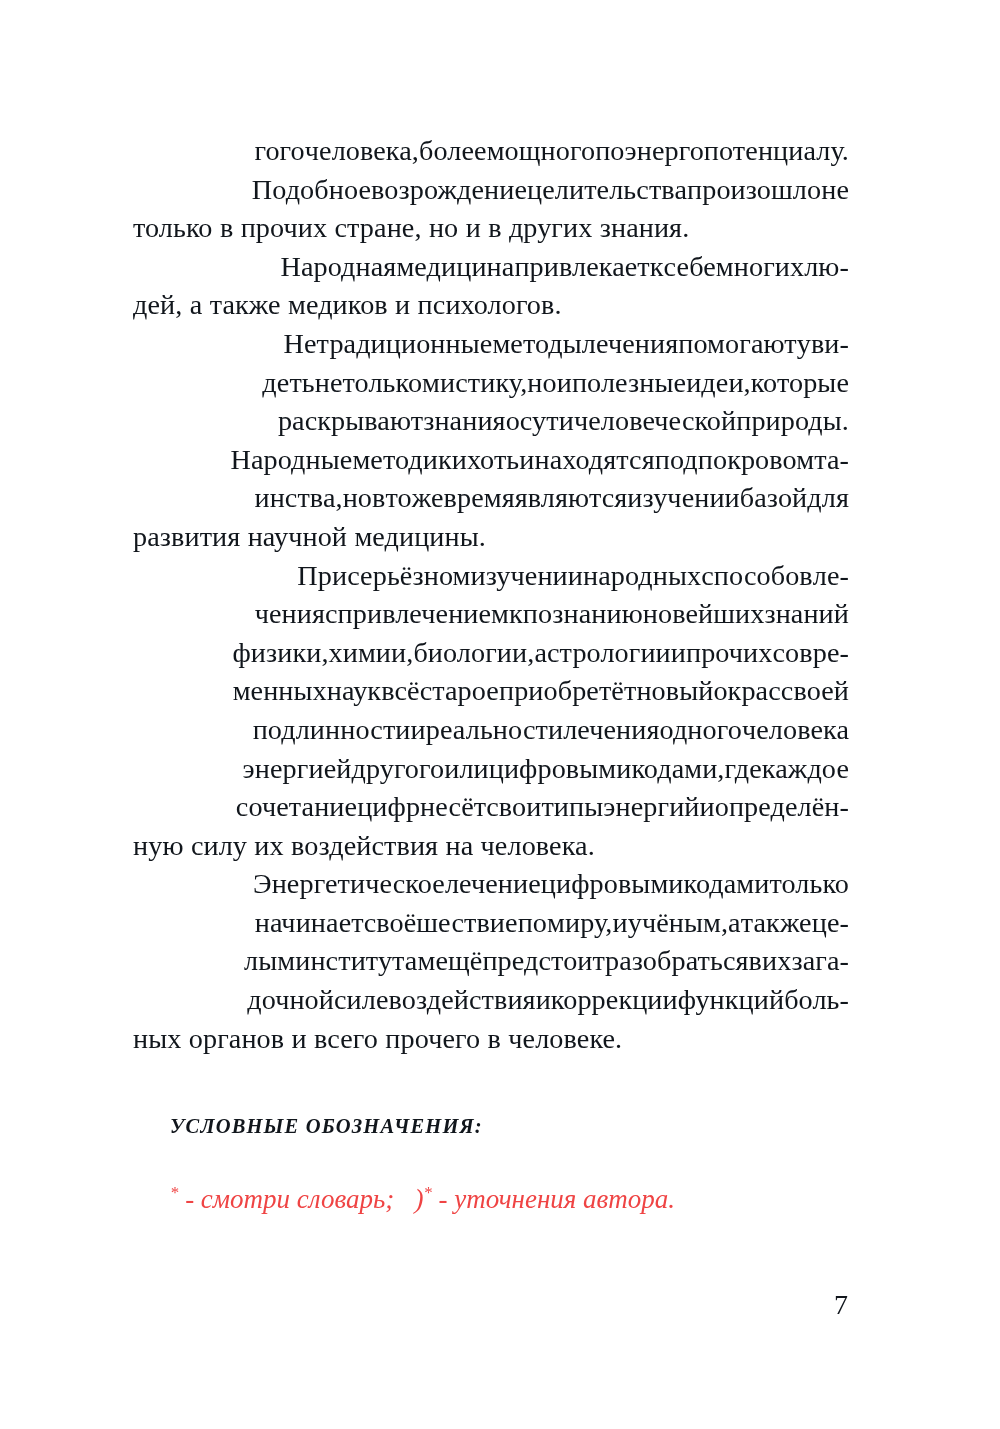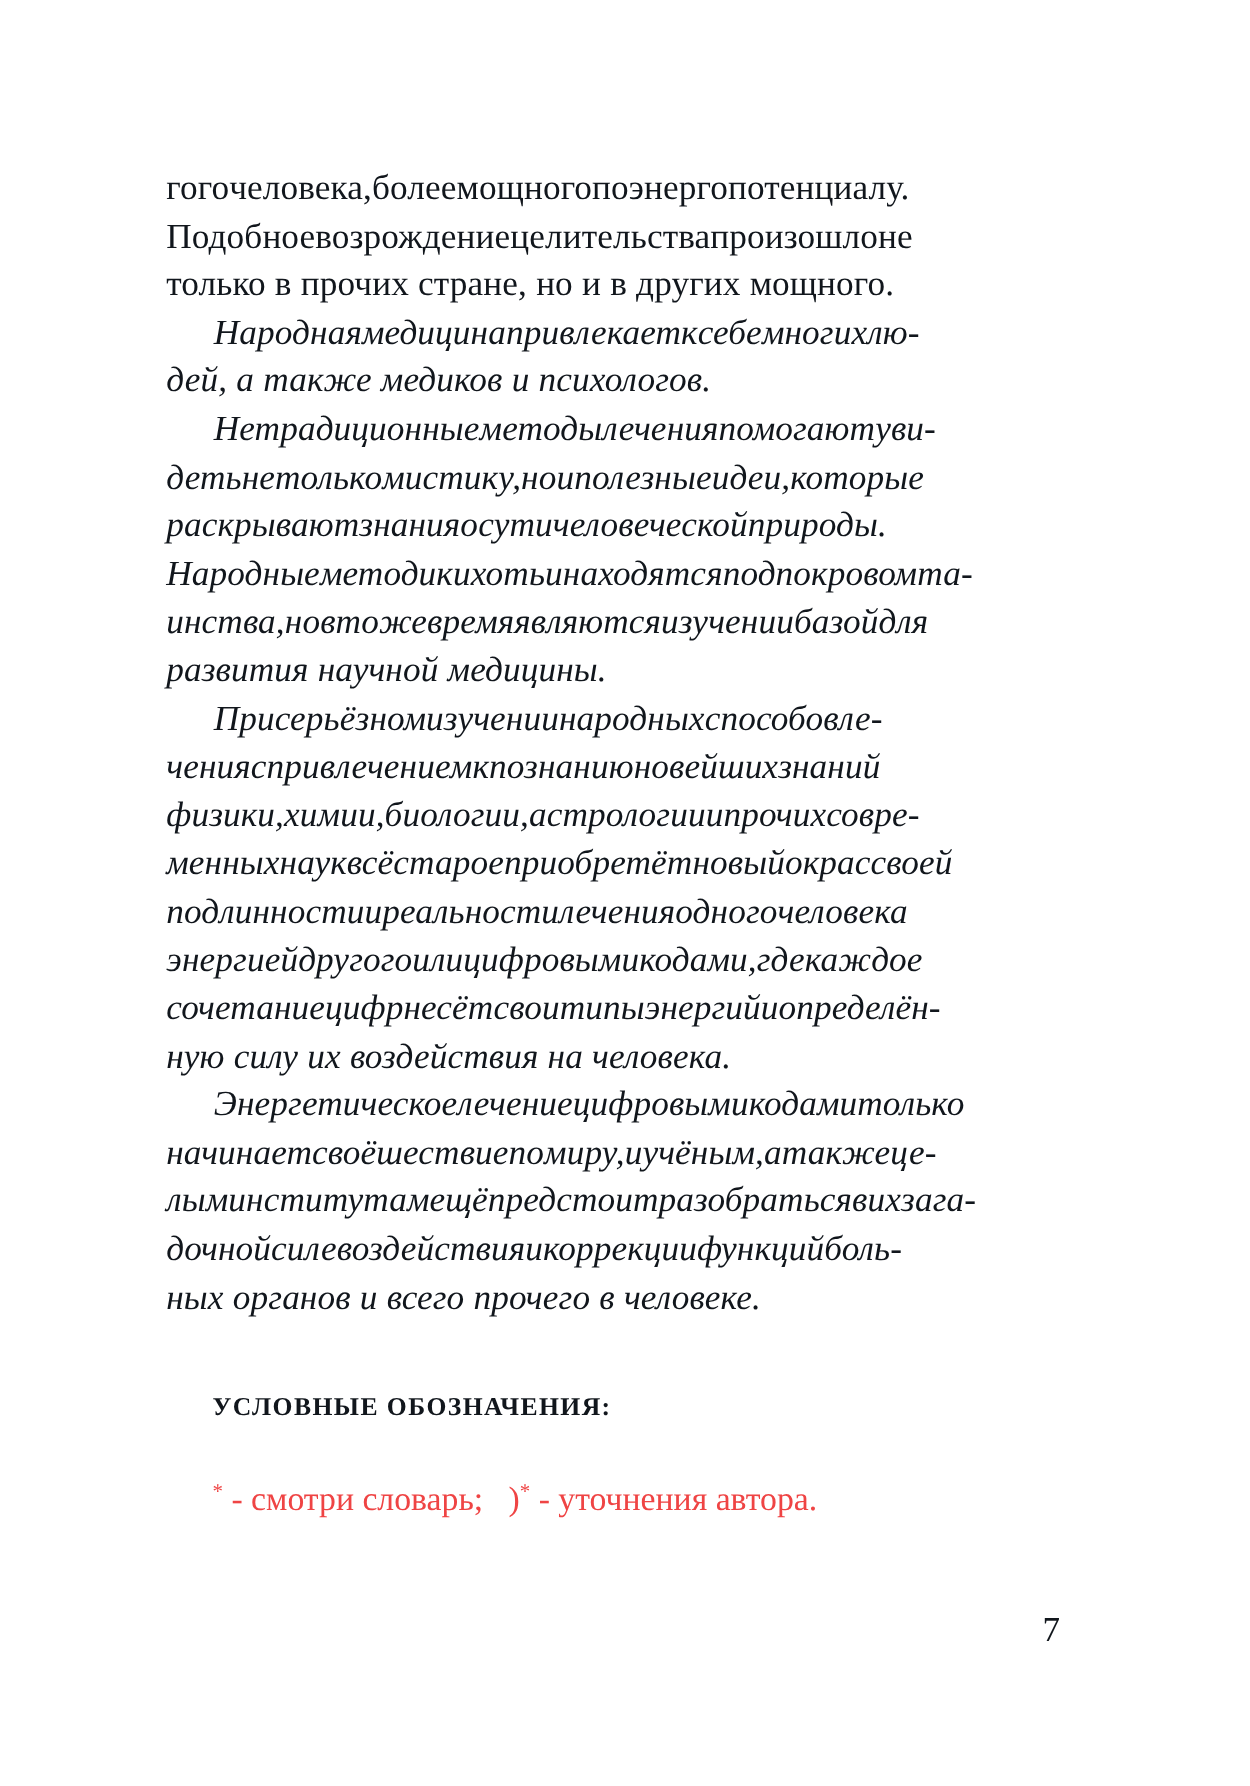--- a/index.html
+++ b/index.html
@@ -32,35 +32,34 @@
     top: 132px;
     width: 716px;
   }
 
   
   .para {
     margin: 0;
   }
   .para + .para {
     margin-top: 0;
-    font-style: italic;
   }
 
   .line {
     display: flex;
     font-size: 28.2px;
     line-height: 38.6px;
     height: 38.6px;
     letter-spacing: 0.1px;
     white-space: pre;
     color: #11161c;
   }
   
   .line.justify {
-    justify-content: flex-start;
+    justify-content: flex-end;
   }
   
   .line.flush {
     justify-content: flex-start;
   }
   .line.flush .w + .w {
     margin-left: 0.26em;
   }
   .line .w {
     display: inline-block;
@@ -70,20 +69,21 @@
     display: inline-block;
     width: 38px;
     flex: 0 0 38px;
   }
 
   .legend {
     position: absolute;
     left: 170px;
     top: 1113px;
     width: 700px;
+    font-style: italic;
   }
   .legend-title {
     font-size: 20.5px;
     line-height: 26px;
     font-weight: bold;
     letter-spacing: 1.15px;
     color: #11161c;
     white-space: pre;
   }
   .legend-note {
@@ -113,21 +113,21 @@
 </style>
 </head>
 <body>
 
 <div class="page">
 
   <div class="text-column">
       <div class="para">
         <div class="line justify"><span class="w">гого</span><span class="w">человека,</span><span class="w">более</span><span class="w">мощного</span><span class="w">по</span><span class="w">энергопотенциалу.</span></div>
         <div class="line justify"><span class="w">Подобное</span><span class="w">возрождение</span><span class="w">целительства</span><span class="w">произошло</span><span class="w">не</span></div>
-        <div class="line flush"><span class="w">только</span><span class="w">в</span><span class="w">прочих</span><span class="w">стране,</span><span class="w">но</span><span class="w">и</span><span class="w">в</span><span class="w">других</span><span class="w">мощного.</span></div>
+        <div class="line flush"><span class="w">только</span><span class="w">в</span><span class="w">прочих</span><span class="w">стране,</span><span class="w">но</span><span class="w">и</span><span class="w">в</span><span class="w">других</span><span class="w">знания.</span></div>
       </div>
       <div class="para">
         <div class="line justify"><span class="indent"></span><span class="w">Народная</span><span class="w">медицина</span><span class="w">привлекает</span><span class="w">к</span><span class="w">себе</span><span class="w">многих</span><span class="w">лю-</span></div>
         <div class="line flush"><span class="w">дей,</span><span class="w">а</span><span class="w">также</span><span class="w">медиков</span><span class="w">и</span><span class="w">психологов.</span></div>
       </div>
       <div class="para">
         <div class="line justify"><span class="indent"></span><span class="w">Нетрадиционные</span><span class="w">методы</span><span class="w">лечения</span><span class="w">помогают</span><span class="w">уви-</span></div>
         <div class="line justify"><span class="w">деть</span><span class="w">не</span><span class="w">только</span><span class="w">мистику,</span><span class="w">но</span><span class="w">и</span><span class="w">полезные</span><span class="w">идеи,</span><span class="w">которые</span></div>
         <div class="line justify"><span class="w">раскрывают</span><span class="w">знания</span><span class="w">о</span><span class="w">сути</span><span class="w">человеческой</span><span class="w">природы.</span></div>
         <div class="line justify"><span class="w">Народные</span><span class="w">методики</span><span class="w">хоть</span><span class="w">и</span><span class="w">находятся</span><span class="w">под</span><span class="w">покровом</span><span class="w">та-</span></div>

